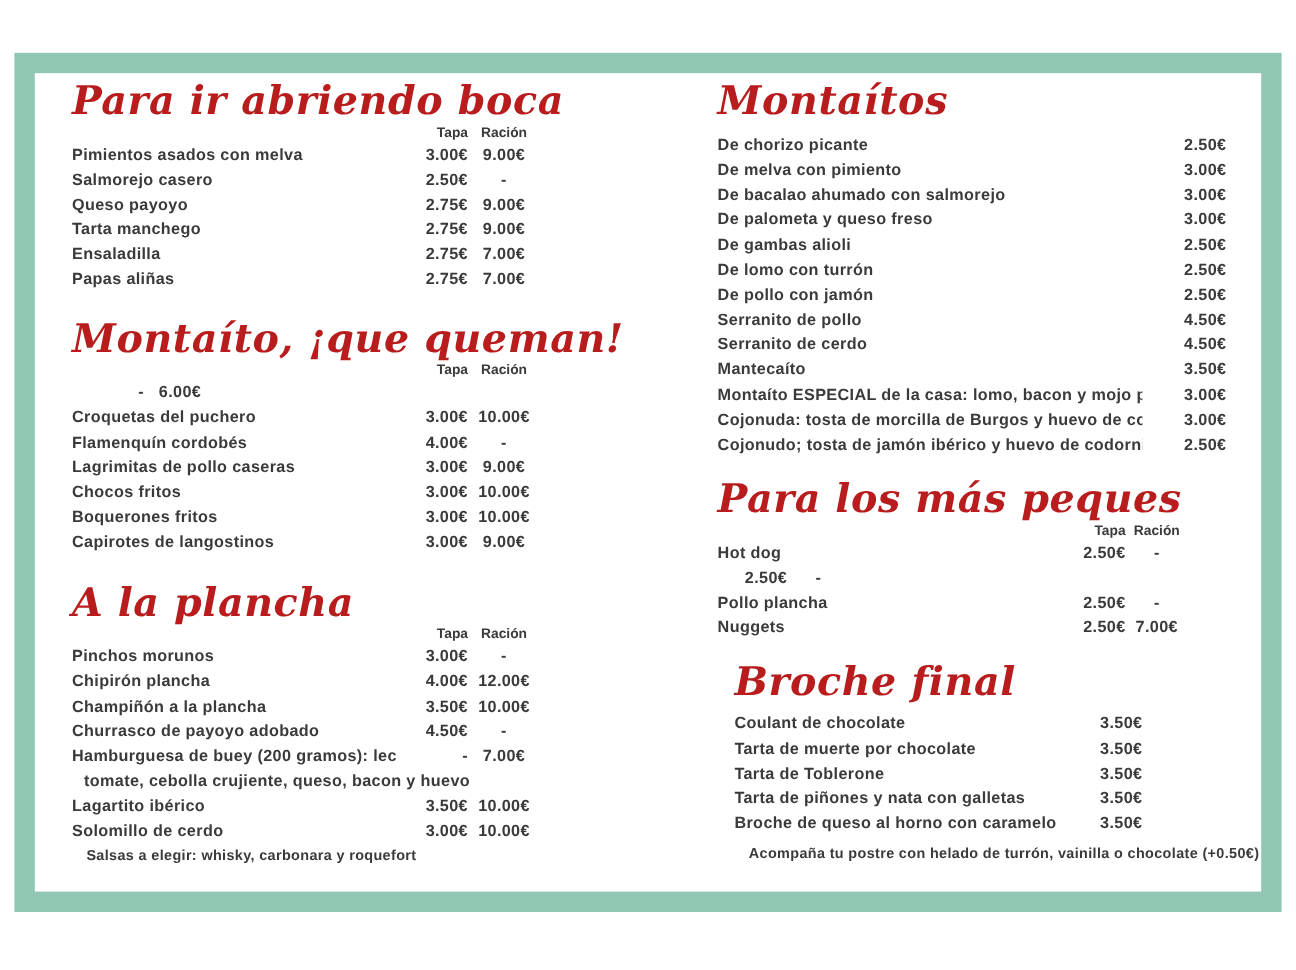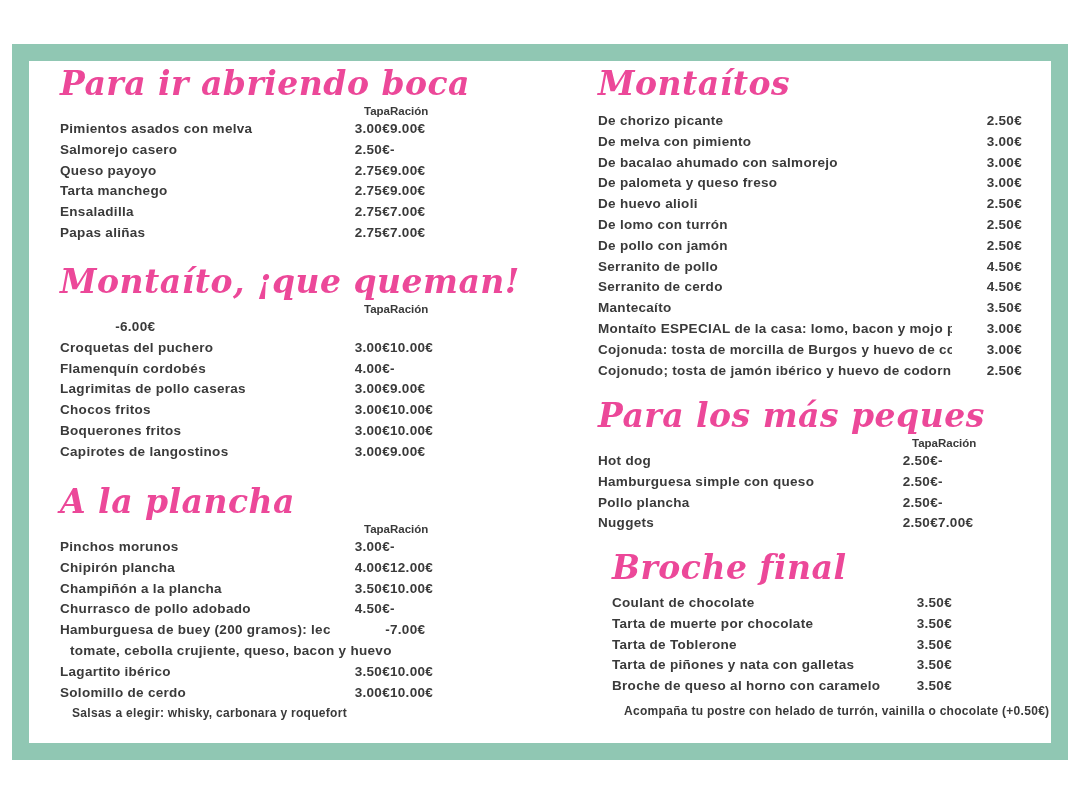--- a/index.html
+++ b/index.html
@@ -31,21 +31,21 @@
   .sec.right { left: 598px; width: 424px; }
 
   h2.script {
     margin: 0;
     font-family: "DejaVu Serif", serif;
     font-style: italic;
     font-weight: bold;
     font-size: 33px;
     line-height: 40px;
     letter-spacing: 0.5px;
-    color: #ec4899;
+    color: #b91c1c;
     white-space: nowrap;
   }
 
   .colhead {
     display: flex;
     height: 15px;
     line-height: 15px;
     font-size: 11.5px;
     font-weight: bold;
     color: #3a3a3a;
@@ -57,21 +57,21 @@
     display: flex;
     line-height: 20.8px;
     font-size: 13.5px;
     font-weight: bold;
     letter-spacing: 0.3px;
     white-space: nowrap;
   }
   .c-name   { flex: 1; text-align: left; overflow: hidden; }
   .c-name.cont { padding-left: 10px; }
   .c-tapa   { width: 60px; text-align: right; }
-  .c-racion { width: 60px; text-align: left; }
+  .c-racion { width: 60px; text-align: center; }
 
   
   .sec-montaitos .c-price { width: 70px; text-align: right; }
   .sec-peques .row, .sec-peques .colhead { padding-right: 32px; }
   .sec-peques .c-tapa   { width: 58px; }
   .sec-peques .c-racion { width: 52px; }
   .sec-broche .row { padding-right: 84px; }
   .sec-broche .c-price { width: 70px; text-align: right; }
 
   .note {
@@ -204,21 +204,21 @@
           <span class="c-name">Chipirón plancha</span>
           <span class="c-tapa">4.00€</span>
           <span class="c-racion">12.00€</span>
         </div>
       <div class="row">
           <span class="c-name">Champiñón a la plancha</span>
           <span class="c-tapa">3.50€</span>
           <span class="c-racion">10.00€</span>
         </div>
       <div class="row">
-          <span class="c-name">Churrasco de pollo adobado</span>
+          <span class="c-name">Churrasco de payoyo adobado</span>
           <span class="c-tapa">4.50€</span>
           <span class="c-racion">-</span>
         </div>
       <div class="row">
           <span class="c-name">Hamburguesa de buey (200 gramos): lechuga,</span>
           <span class="c-tapa">-</span>
           <span class="c-racion">7.00€</span>
         </div>
       <div class="row">
           <span class="c-name cont">tomate, cebolla crujiente, queso, bacon y huevo</span>
@@ -250,21 +250,21 @@
         </div>
       <div class="row">
           <span class="c-name">De bacalao ahumado con salmorejo</span>
           <span class="c-price">3.00€</span>
         </div>
       <div class="row">
           <span class="c-name">De palometa y queso freso</span>
           <span class="c-price">3.00€</span>
         </div>
       <div class="row">
-          <span class="c-name">De huevo alioli</span>
+          <span class="c-name">De gambas alioli</span>
           <span class="c-price">2.50€</span>
         </div>
       <div class="row">
           <span class="c-name">De lomo con turrón</span>
           <span class="c-price">2.50€</span>
         </div>
       <div class="row">
           <span class="c-name">De pollo con jamón</span>
           <span class="c-price">2.50€</span>
         </div>
@@ -302,21 +302,20 @@
       <span class="c-tapa">Tapa</span>
       <span class="c-racion">Ración</span>
     </div>
     <div class="rows">
       <div class="row">
           <span class="c-name">Hot dog</span>
           <span class="c-tapa">2.50€</span>
           <span class="c-racion">-</span>
         </div>
       <div class="row">
-          <span class="c-name">Hamburguesa simple con queso</span>
           <span class="c-tapa">2.50€</span>
           <span class="c-racion">-</span>
         </div>
       <div class="row">
           <span class="c-name">Pollo plancha</span>
           <span class="c-tapa">2.50€</span>
           <span class="c-racion">-</span>
         </div>
       <div class="row">
           <span class="c-name">Nuggets</span>

